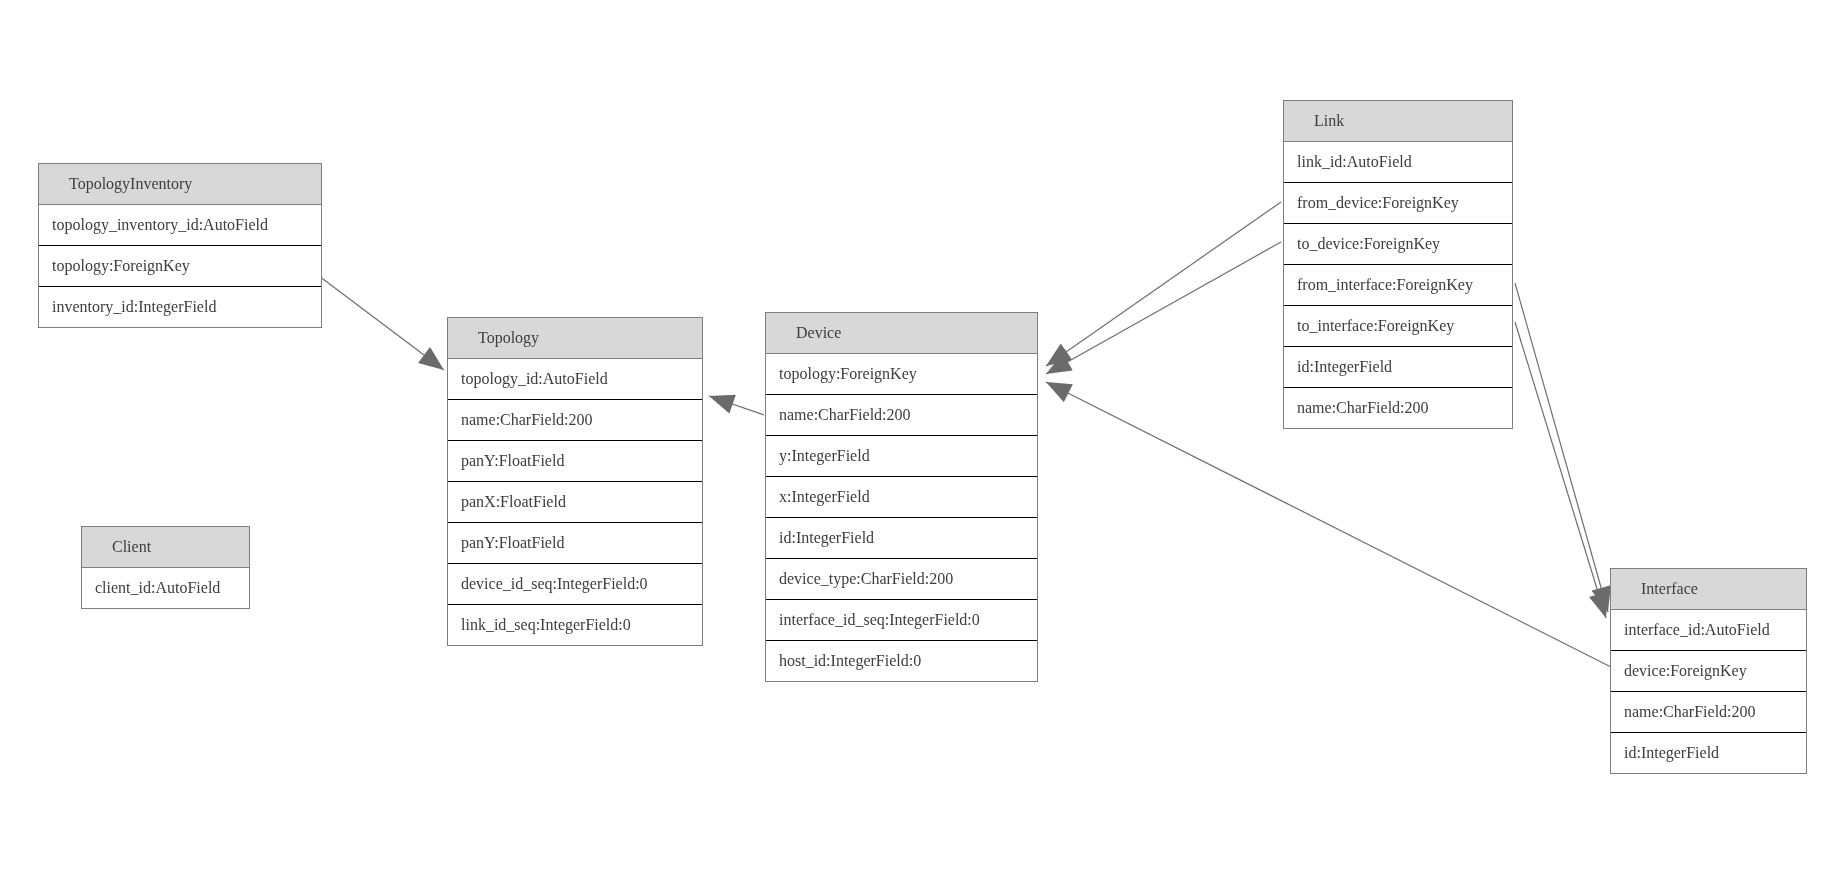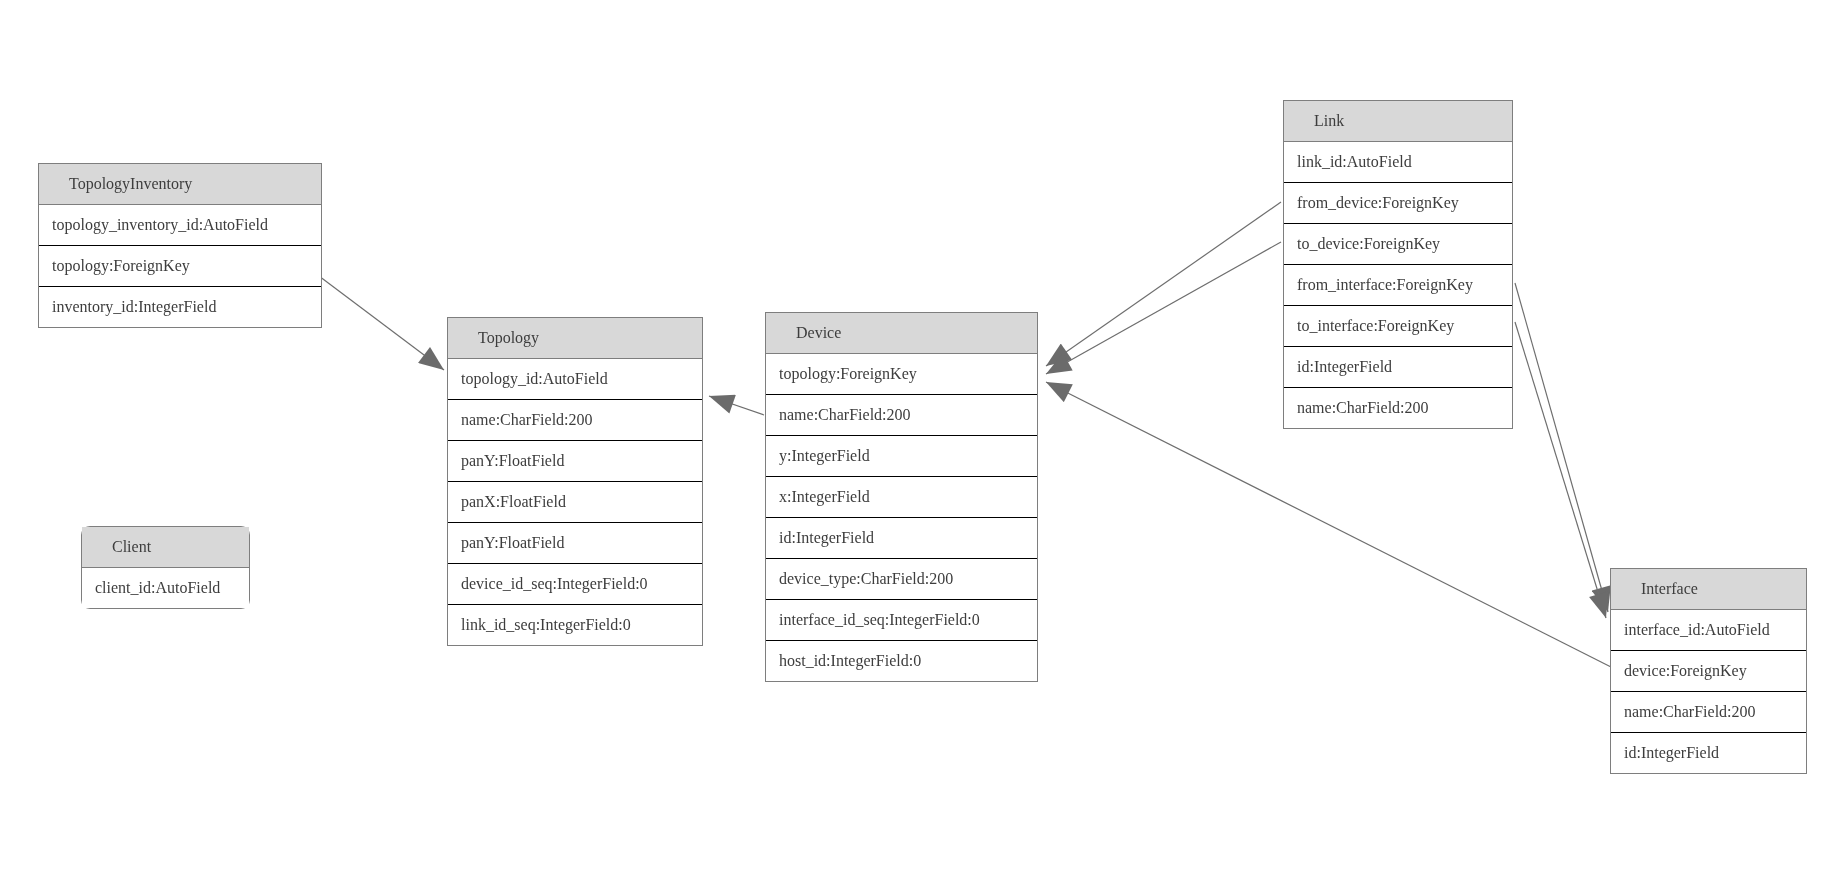--- a/index.html
+++ b/index.html
@@ -78,21 +78,21 @@
     <div class="entity-header">Topology</div>
     <div class="entity-row">topology_id:AutoField</div>
     <div class="entity-row">name:CharField:200</div>
     <div class="entity-row">panY:FloatField</div>
     <div class="entity-row">panX:FloatField</div>
     <div class="entity-row">panY:FloatField</div>
     <div class="entity-row">device_id_seq:IntegerField:0</div>
     <div class="entity-row">link_id_seq:IntegerField:0</div>
   </div>
 
-  <div class="entity" style="left:81px; top:526px; width:169px;border-radius:9px;">
+  <div class="entity" style="left:81px; top:526px; width:169px;">
     <div class="entity-header">Client</div>
     <div class="entity-row">client_id:AutoField</div>
   </div>
 
   <div class="entity" style="left:765px; top:312px; width:273px;">
     <div class="entity-header">Device</div>
     <div class="entity-row">topology:ForeignKey</div>
     <div class="entity-row">name:CharField:200</div>
     <div class="entity-row">y:IntegerField</div>
     <div class="entity-row">x:IntegerField</div>

